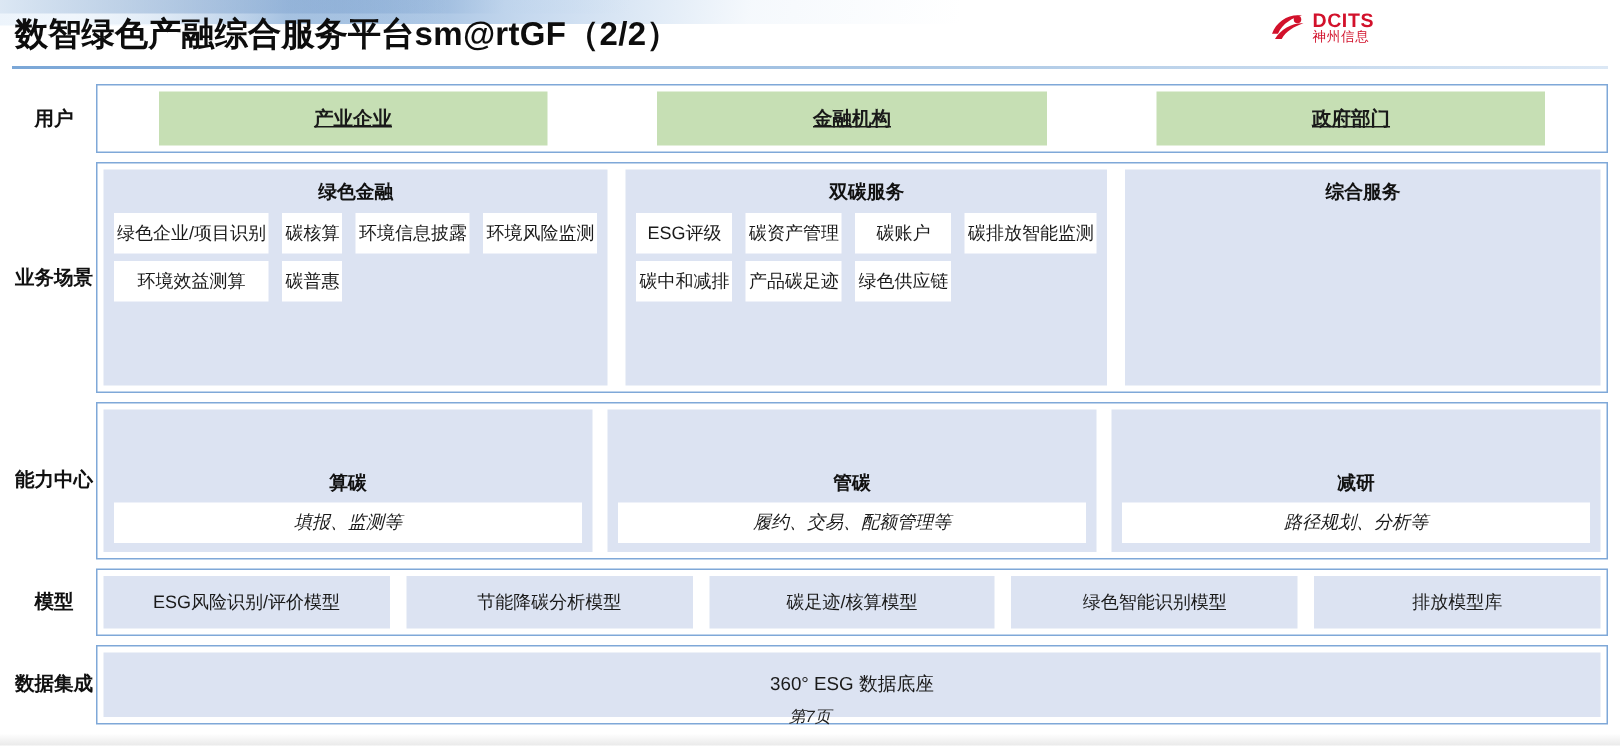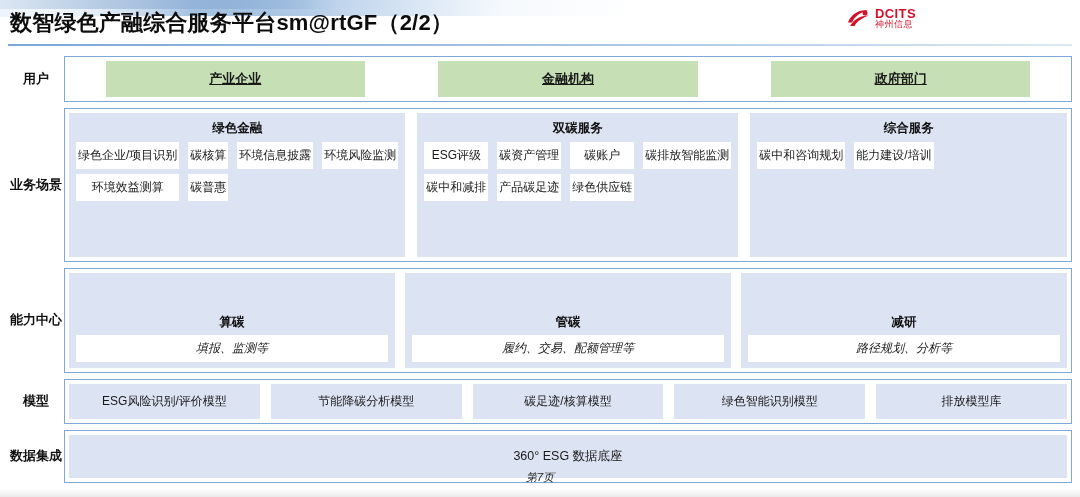--- a/index.html
+++ b/index.html
@@ -258,24 +258,20 @@
             <div class="scn-item">碳账户</div>
             <div class="scn-item">碳排放智能监测</div>
             <div class="scn-item">碳中和减排</div>
             <div class="scn-item">产品碳足迹</div>
             <div class="scn-item">绿色供应链</div>
           </div>
         </div>
 
         <div class="scn-col">
           <div class="scn-title">综合服务</div>
-          <div class="scn-items">
-            <div class="scn-item">碳中和咨询规划</div>
-            <div class="scn-item">能力建设/培训</div>
-          </div>
         </div>
 
       </div>
     </div>
   </div>
 
   <div class="row">
     <div class="row-label">能力中心</div>
     <div class="row-body">
       <div class="cap-cols">

